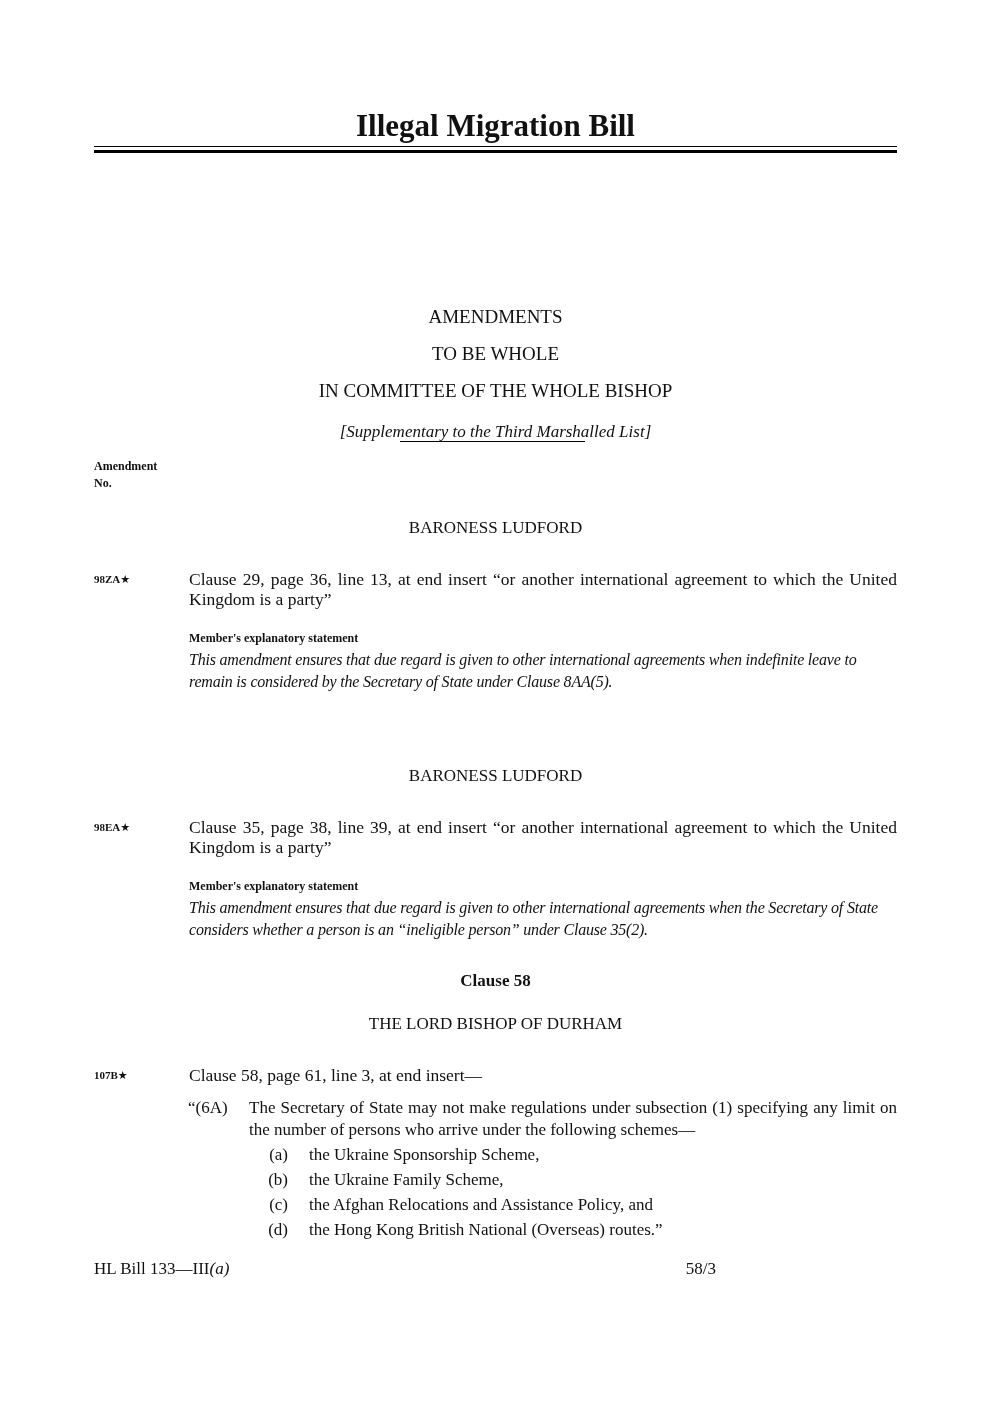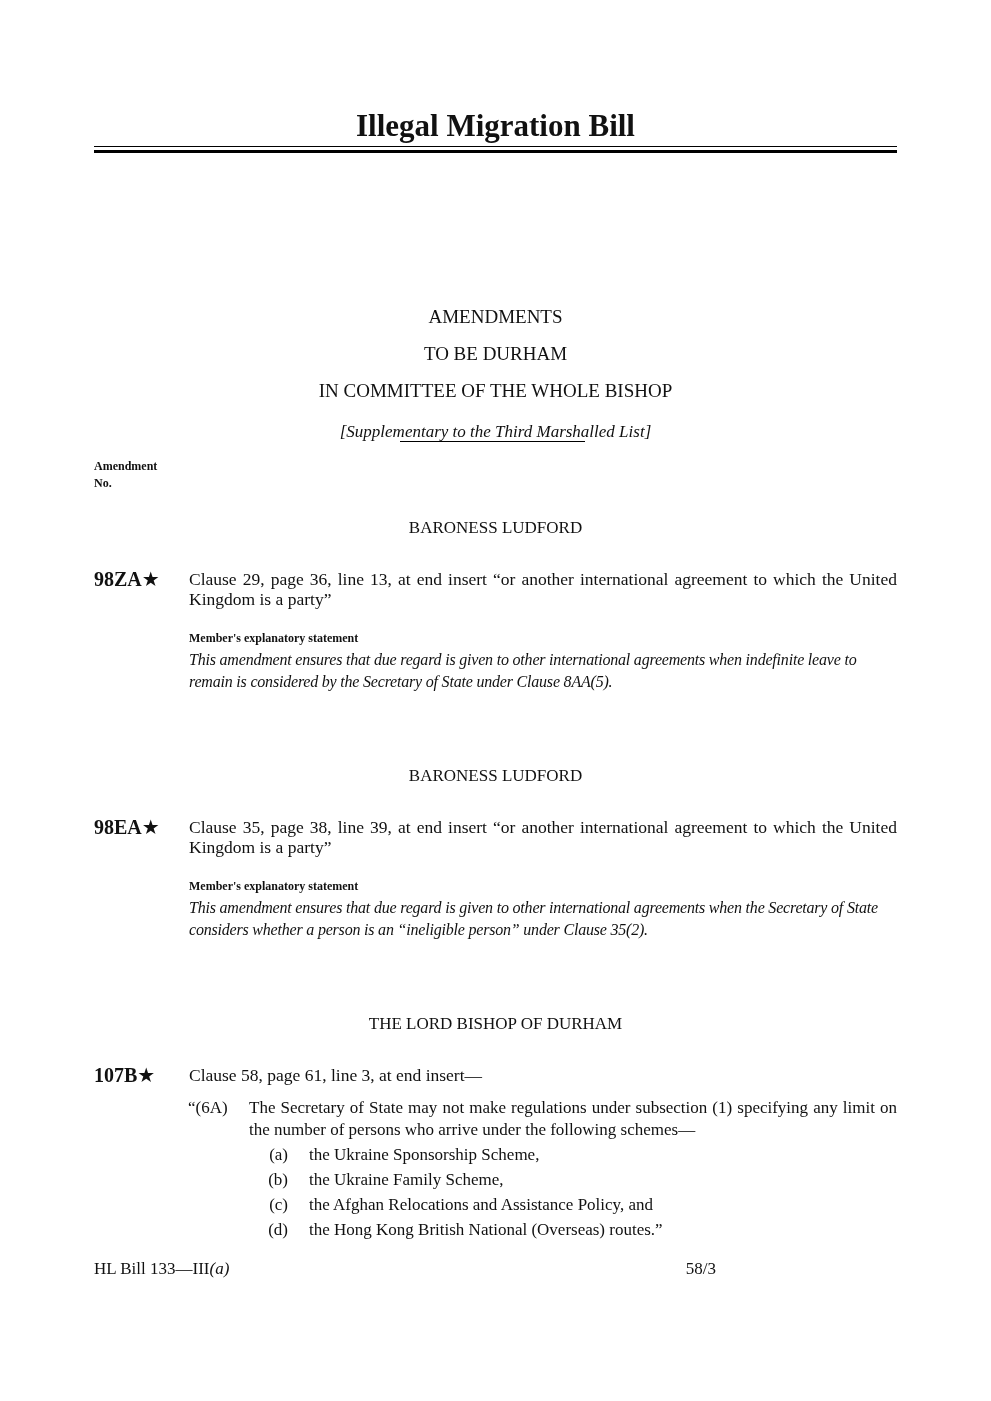--- a/index.html
+++ b/index.html
@@ -20,21 +20,21 @@
     .heading-caps { font-size: 19px; line-height: 24px; }
     .supp { font-style: italic; font-size: 17px; line-height: 22px; }
     .supp-underline { position: absolute; left: 400px; top: 441px; width: 185px; border-top: 1px solid #000; }
     .amend-no-label {
       left: 94px; top: 458px; font-family: "Liberation Serif", serif; font-weight: bold;
       font-size: 12px; line-height: 17px;
     }
     .clause-head { font-weight: bold; font-size: 17px; line-height: 22px; }
     .member { font-size: 17px; line-height: 22px; }
     .amend-num {
-      left: 94px; font-family: "Liberation Serif", serif; font-weight: bold; font-size: 20px; line-height: 20px;
+      left: 94px; font-family: "Liberation Serif", serif; font-weight: bold; font-size: 11px; line-height: 20px;
     }
     .amend-text {
       left: 189px; width: 708px; font-family: "Liberation Serif", serif; font-size: 17.5px; line-height: 20px;
       text-align: justify;
     }
     .expl-head {
       left: 189px; font-family: "Liberation Serif", serif; font-weight: bold; 
       font-size: 12px; line-height: 20px;
     }
     .expl-text {
@@ -50,21 +50,21 @@
 </head>
 <body>
 
 <div class="page">
 
   <div class="abs title">Illegal Migration Bill</div>
   <div class="abs rule-thin"></div>
   <div class="abs rule-thick"></div>
 
   <div class="abs center heading-caps" style="top:305px;">AMENDMENTS</div>
-  <div class="abs center heading-caps" style="top:342px;">TO BE DURHAM</div>
+  <div class="abs center heading-caps" style="top:342px;">TO BE WHOLE</div>
   <div class="abs center heading-caps" style="top:379px;">IN COMMITTEE OF THE WHOLE BISHOP</div>
   <div class="abs center supp" style="top:421px;">[Supplementary to the Third Marshalled List]</div>
   <div class="supp-underline"></div>
 
   <div class="abs amend-no-label">
     <div>Amendment</div>
     <div>No.</div>
   </div>
 
   <div class="abs center member" style="top:517px;">BARONESS LUDFORD</div>
@@ -78,20 +78,21 @@
 
   <div class="abs center member" style="top:765px;">BARONESS LUDFORD</div>
 
   <div class="abs amend-num" style="top:817px;">
     <span>98EA</span><span class="star">★</span>
   </div>
   <div class="abs amend-text" style="top:817px;">Clause 35, page 38, line 39, at end insert “or another international agreement to which the United Kingdom is a party”</div>
   <div class="abs expl-head" style="top:876px;">Member's explanatory statement</div>
   <div class="abs expl-text" style="top:897px;">This amendment ensures that due regard is given to other international agreements when the Secretary of State considers whether a person is an “ineligible person” under Clause 35(2).</div>
 
+  <div class="abs center clause-head" style="top:970px;">Clause 58</div>
   <div class="abs center member" style="top:1013px;">THE LORD BISHOP OF DURHAM</div>
 
   <div class="abs amend-num" style="top:1065px;">
     <span>107B</span><span class="star">★</span>
   </div>
   <div class="abs amend-text" style="top:1065px;">Clause 58, page 61, line 3, at end insert—</div>
 
   <div class="abs sub-label" style="left:188px; top:1097px;">“(6A)</div>
   <div class="abs sub-text" style="left:249px; width:648px; top:1097px; text-align:justify;">The Secretary of State may not make regulations under subsection (1) specifying any limit on the number of persons who arrive under the following schemes—</div>
 

